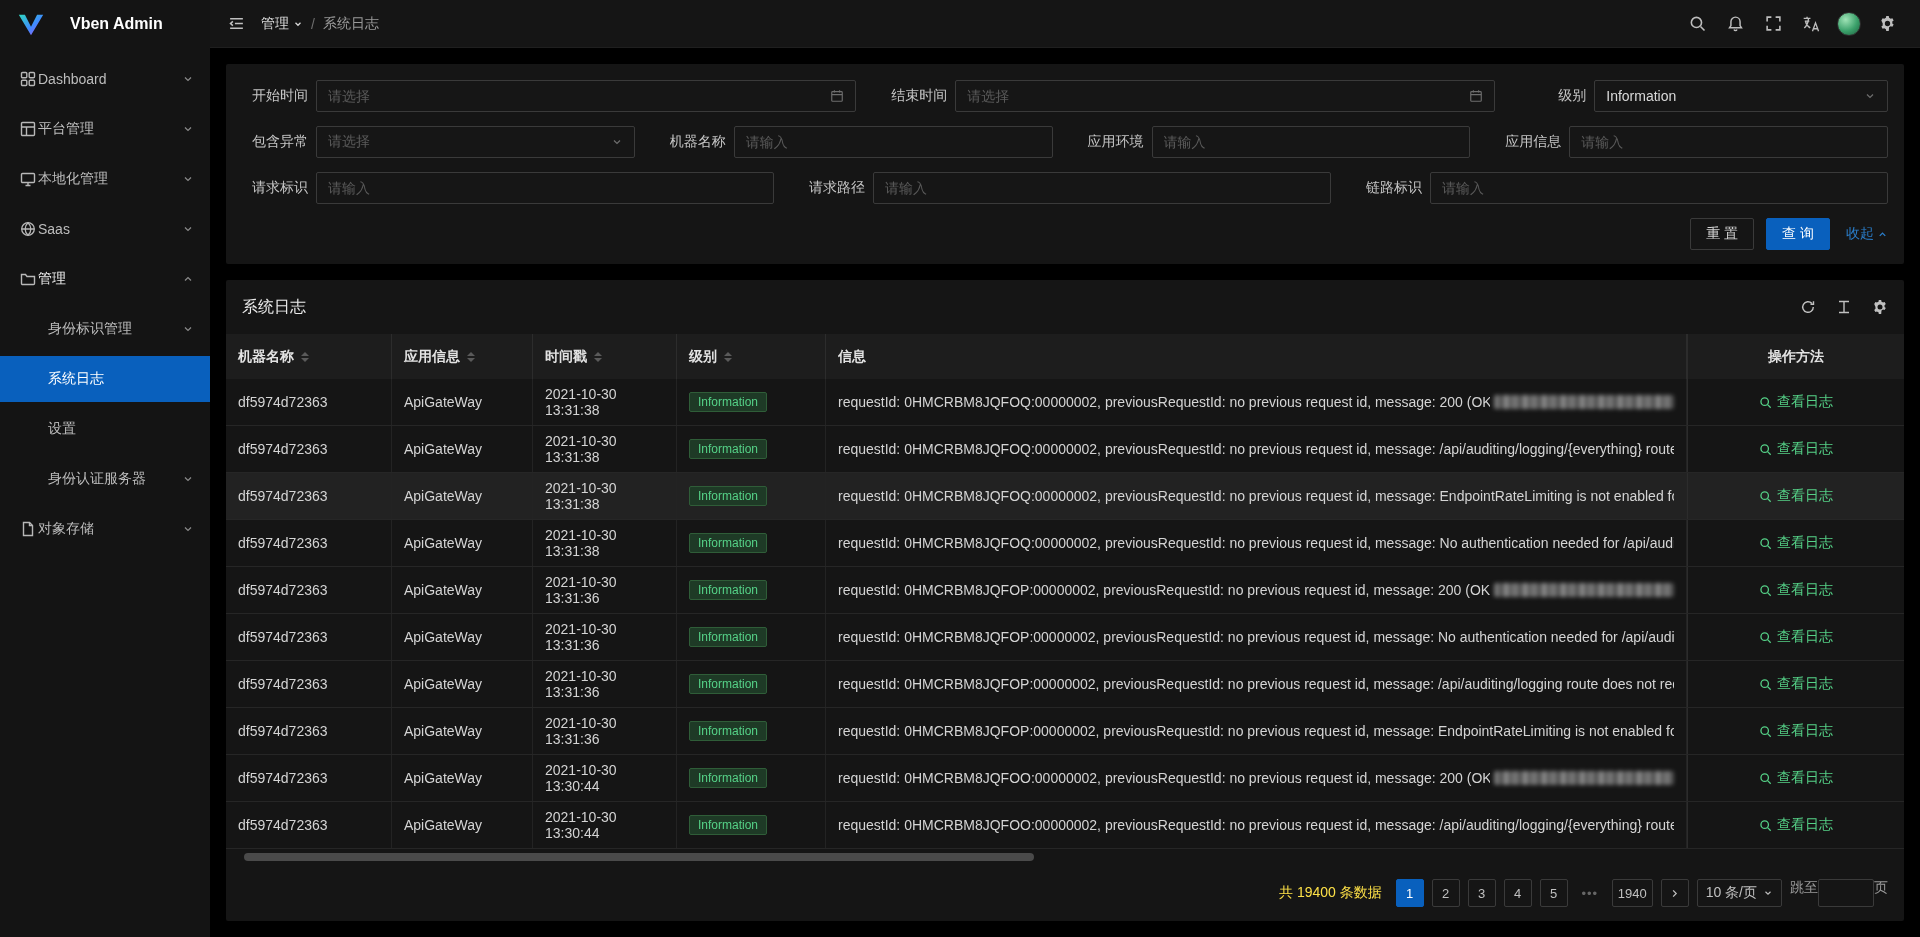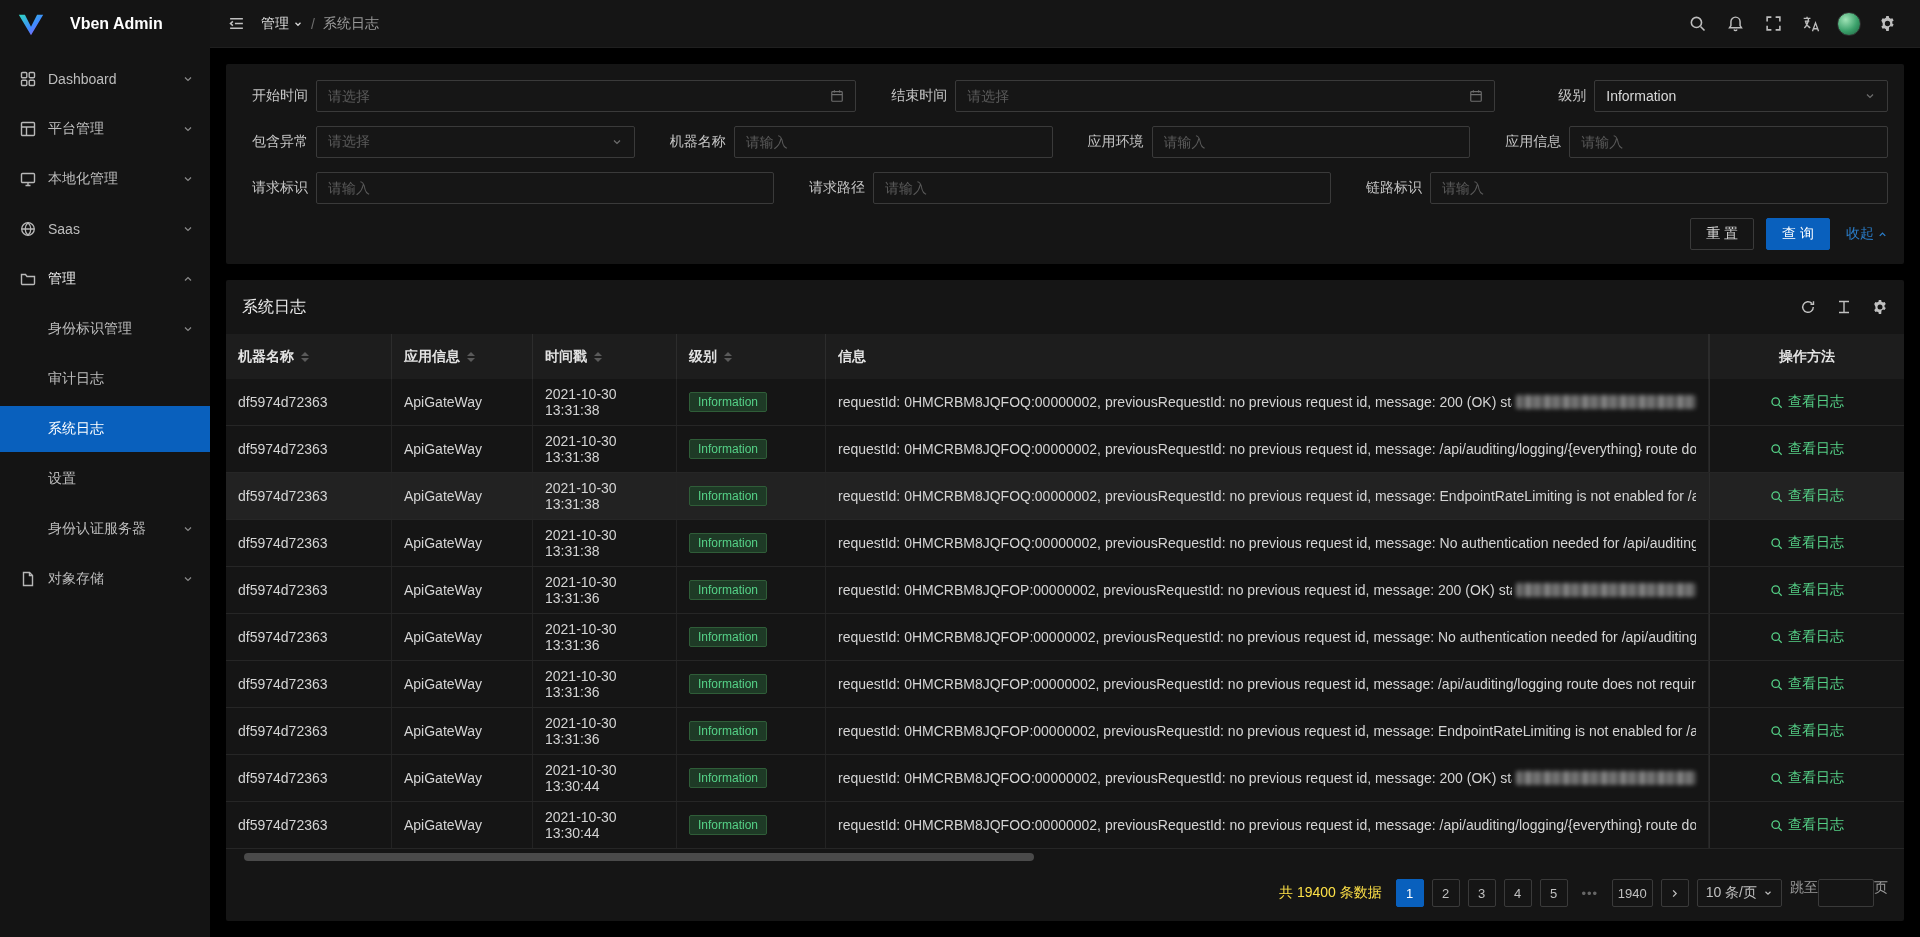--- a/index.html
+++ b/index.html
@@ -10,21 +10,21 @@
   *{box-sizing:border-box;margin:0;padding:0;font-family:"Liberation Sans","DejaVu Sans",sans-serif;}
   html,body{width:1920px;height:937px;overflow:hidden;background:#000;}
   body{display:flex;font-size:14px;color:#d4d4d4;}
 
   
   .sidebar{width:210px;flex:none;background:#141414;display:flex;flex-direction:column;}
   .logo-row{height:48px;display:flex;align-items:center;gap:24px;padding:0 16px;flex:none;cursor:pointer;}
   .logo-row svg{width:30px;height:30px;flex:none;}
   .logo-text{color:#fff;font-weight:700;font-size:16px;white-space:nowrap;}
   .menu{flex:1;overflow:hidden;padding-top:4px;}
-  .menu-item{height:46px;margin:4px 0;display:flex;align-items:center;gap:12px;padding:0 16px 0 20px;color:#bdbdbd;cursor:pointer;white-space:nowrap;}
+  .menu-item{height:46px;margin:4px 0;display:flex;align-items:center;gap:2px;padding:0 16px 0 20px;color:#bdbdbd;cursor:pointer;white-space:nowrap;}
   .menu-item .m-icon{width:16px;height:16px;flex:none;display:flex;align-items:center;color:#b8b8b8;}
   .menu-item .chev{margin-left:auto;color:#8a8a8a;display:flex;}
   .menu-item.sub{padding-left:48px;}
   .menu-item.open{color:#ededed;}
   .menu-item.active{background:var(--primary);color:#fff;}
   .menu-item svg{display:block;}
 
   
   .main{flex:1;display:flex;flex-direction:column;min-width:0;}
   .header{height:48px;flex:none;background:#151515;display:flex;align-items:center;padding:0 14px;border-bottom:1px solid #1f1f1f;}
@@ -78,21 +78,21 @@
   .t-row.hover{background:#222;}
   .td{display:flex;align-items:center;padding:0 12px;border-right:1px solid #232323;min-width:0;}
   .td:last-child{border-right:none;}
 
   .col-machine{width:166px;flex:none;}
   .col-app{width:141px;flex:none;}
   .col-time{width:144px;flex:none;}
   .col-level{width:149px;flex:none;}
   .col-msg{flex:1;min-width:0;overflow:hidden;white-space:nowrap;display:flex;}
   .col-msg span{overflow:hidden;white-space:nowrap;}
-  .col-action{width:195px;flex:none;justify-content:center;border-left:1px solid #2c2c2c;}
+  .col-action{width:217px;flex:none;justify-content:center;border-left:1px solid #2c2c2c;}
   .t-head .col-action{justify-content:center;}
 
   .badge{font-size:12px;line-height:18px;padding:0 8px;border-radius:2px;background:#1e3a26;border:1px solid #2f5d38;color:var(--success);white-space:nowrap;}
   .redacted{display:inline-block;flex:none;width:180px;height:14px;margin-left:4px;border-radius:2px;filter:blur(2px);opacity:.85;
     background:repeating-linear-gradient(90deg,#8a8a8a 0 5px,#5c5c5c 5px 10px,#a6a6a6 10px 14px,#6b6b6b 14px 19px);}
   .view-log{display:flex;align-items:center;gap:5px;color:var(--success);cursor:pointer;text-decoration:none;}
 
   .t-scroll{height:8px;margin:4px 16px 0;flex:none;position:relative;}
   .t-scroll .thumb{position:absolute;left:2px;top:0;height:8px;width:48%;border-radius:4px;background:#4a4a4a;cursor:grab;}
 
@@ -196,23 +196,20 @@
           </svg>
         </span>
     </div>
     <div class="menu-item sub">
       <span>身份标识管理</span>
       <span class="chev">
           <svg width="12" height="12" viewBox="0 0 16 16" fill="none" stroke="currentColor" stroke-width="1.6">
             <path d="M4 6l4 4 4-4"></path>
           </svg>
         </span>
-    </div>
-    <div class="menu-item sub">
-      <span>审计日志</span>
     </div>
     <div class="menu-item sub active">
       <span>系统日志</span>
     </div>
     <div class="menu-item sub">
       <span>设置</span>
     </div>
     <div class="menu-item sub">
       <span>身份认证服务器</span>
       <span class="chev">

